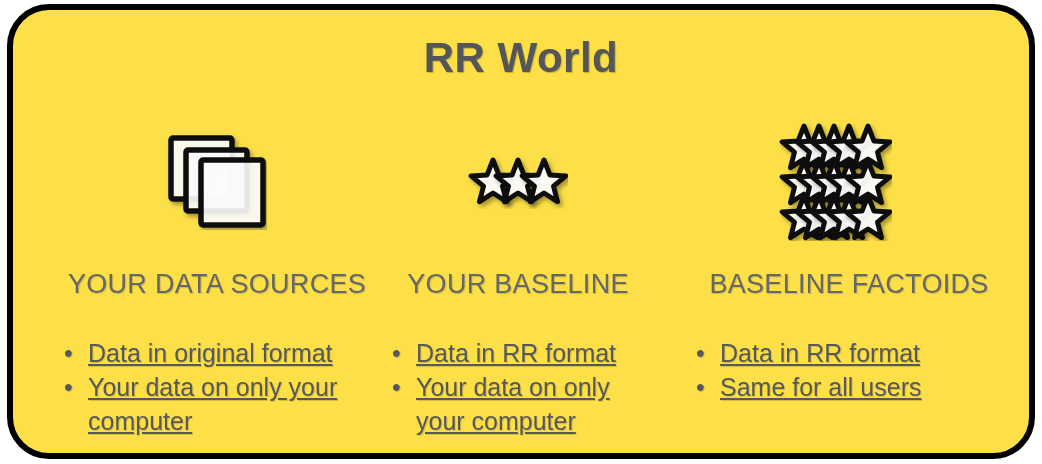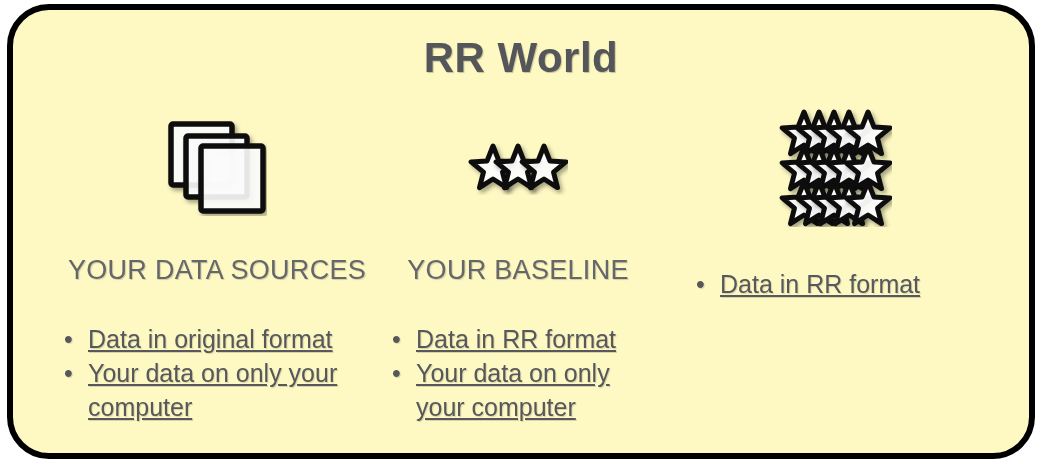--- a/index.html
+++ b/index.html
@@ -11,41 +11,41 @@
     font-family: "Liberation Sans", sans-serif;
     overflow: hidden;
     position: relative;
   }
   .card {
     position: absolute;
     left: 7px;
     top: 4px;
     right: 7px;
     bottom: 5px;
-    background: #fef9c3;
+    background: #fde047;
     border: 6px solid #000000;
     border-radius: 42px;
     box-sizing: border-box;
   }
   .title {
     position: absolute;
     top: 24px;
     left: 0;
     width: 100%;
     margin: 0;
     text-align: center;
     font-size: 42px;
     font-weight: bold;
     letter-spacing: 0.5px;
     color: #545659;
     text-shadow: 1px 1px 1px rgba(0,0,0,0.22);
   }
   .col {
     position: absolute;
-    top: 95px;
+    top: 109px;
   }
   .col-1 { left: 48px;  width: 312px; }
   .col-2 { left: 376px; width: 258px; }
   .col-3 { left: 680px; width: 312px; }
   .icon-area {
     height: 126px;
     display: flex;
     align-items: center;
     justify-content: center;
   }
@@ -145,17 +145,19 @@
         <use href="#star5" x="45" y="35" filter="url(#ds)"></use>
         <use href="#star5" x="64" y="35" filter="url(#ds)"></use>
 
         <use href="#star5" x="0" y="70" filter="url(#ds)"></use>
         <use href="#star5" x="15" y="70" filter="url(#ds)"></use>
         <use href="#star5" x="30" y="70" filter="url(#ds)"></use>
         <use href="#star5" x="45" y="70" filter="url(#ds)"></use>
         <use href="#star5" x="64" y="70" filter="url(#ds)"></use>
       </svg>
     </div>
+    <h2 class="heading">BASELINE FACTOIDS</h2>
     <ul class="bullets">
       <li>Data in RR format</li>
+      <li>Same for all users</li>
     </ul>
   </section>
 </div>
 
 </body></html>

